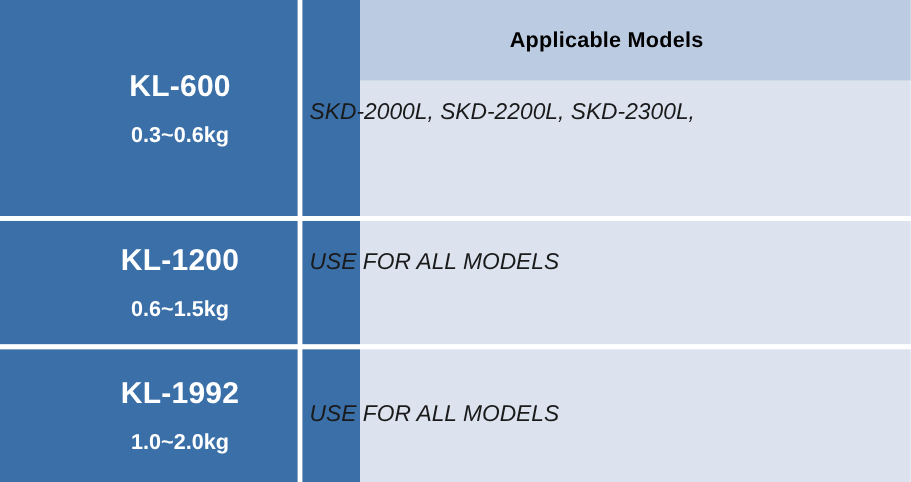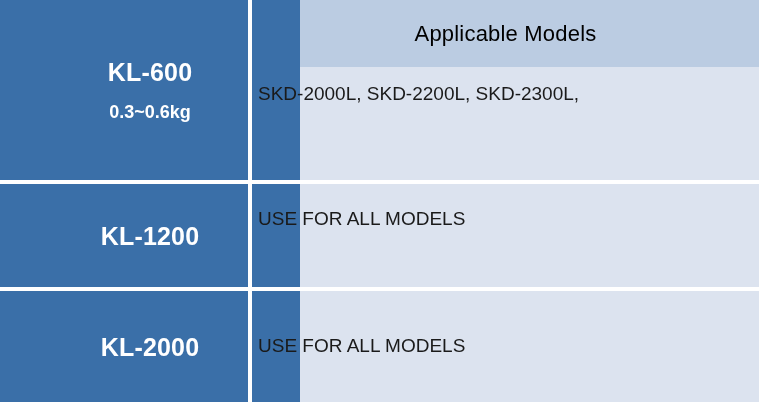--- a/index.html
+++ b/index.html
@@ -47,34 +47,34 @@
   .header-band {
     position:absolute;
     left:252px; top:0;
     width:507px; height:67px;
     background:#BBCCE2;
     display:flex;
     align-items:center;
     justify-content:center;
   }
   .header-title {
-    font-size:22px;
-    font-weight:normal;
+    font-size:18px;
+    font-weight:bold;
     color:#000000;
     letter-spacing:0.2px;
   }
   .cell-text {
     position:absolute;
     left:258px;
     font-size:19px;
     color:#1a1a1a;
     line-height:32px;
     white-space:nowrap;
   }
-  .cell-text .line { display:block; }
+  .cell-text .line { display:block;font-style:italic; }
   
   .row-divider {
     position:absolute;
     left:0; width:759px; height:4px;
     background:#ffffff;
   }
   .col-divider {
     position:absolute;
     left:248px; top:0;
     width:4px; height:402px;
@@ -97,27 +97,29 @@
   <div class="model-col" style="top:0; height:180px;">
     <span class="model-name">KL-600</span>
     <span class="model-weight">0.3~0.6kg</span>
   </div>
   <div class="cell-text" style="top:78px;">
     <span class="line">SKD-2000L, SKD-2200L, SKD-2300L,</span>
   </div>
 
   <div class="model-col" style="top:184px; height:103px;">
     <span class="model-name">KL-1200</span>
+    <span class="model-weight">0.6~1.5kg</span>
   </div>
   <div class="cell-text" style="top:203px;">
     <span class="line">USE FOR ALL MODELS</span>
   </div>
 
   <div class="model-col" style="top:291px; height:111px;">
-    <span class="model-name">KL-2000</span>
+    <span class="model-name">KL-1992</span>
+    <span class="model-weight">1.0~2.0kg</span>
   </div>
   <div class="cell-text" style="top:330px;">
     <span class="line">USE FOR ALL MODELS</span>
   </div>
 
   <div class="row-divider" style="top:180px;"></div>
   <div class="row-divider" style="top:287px;"></div>
   <div class="col-divider"></div>
 
 </div>

